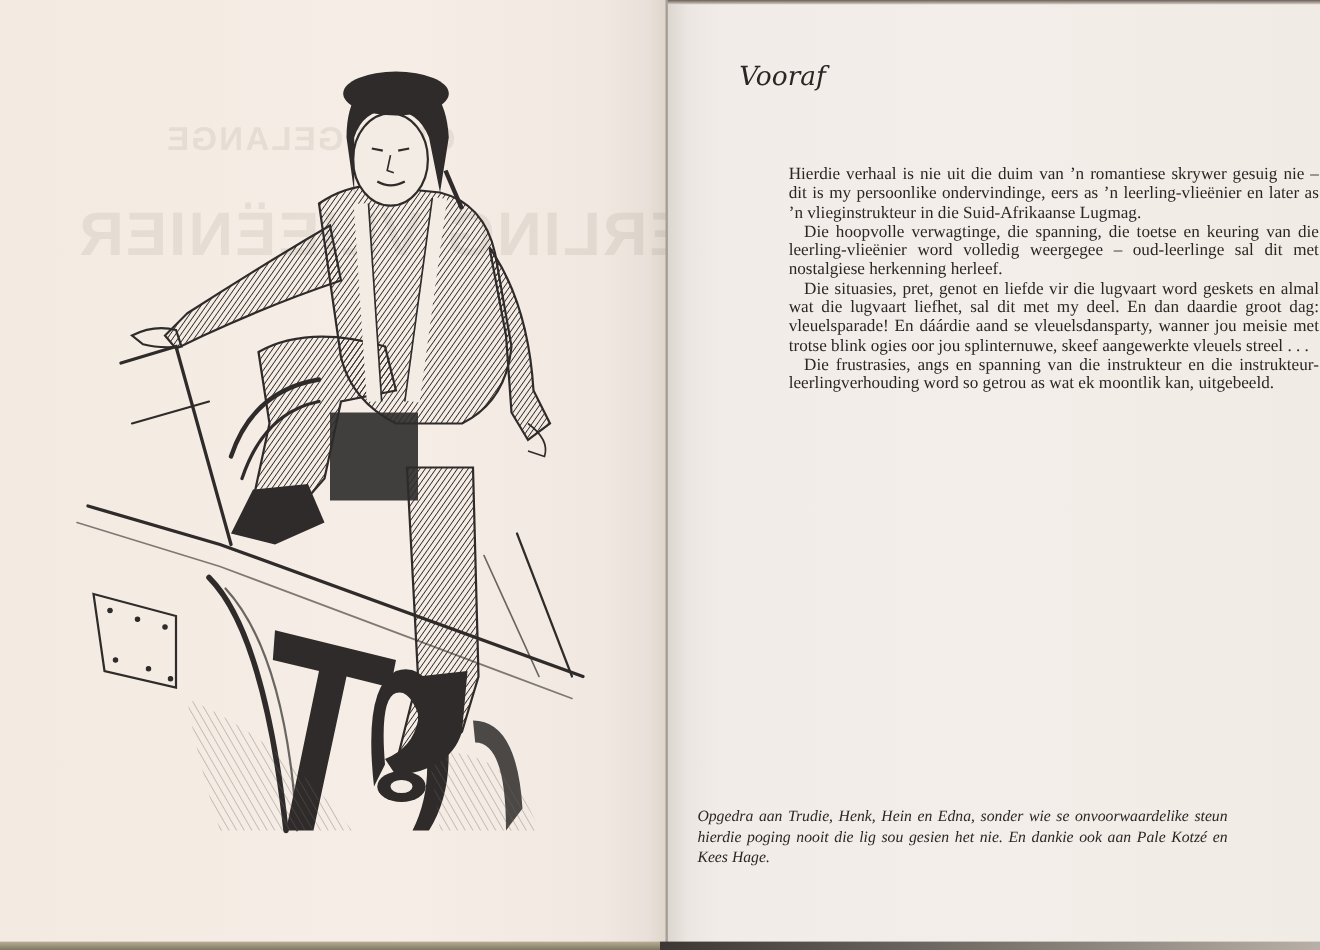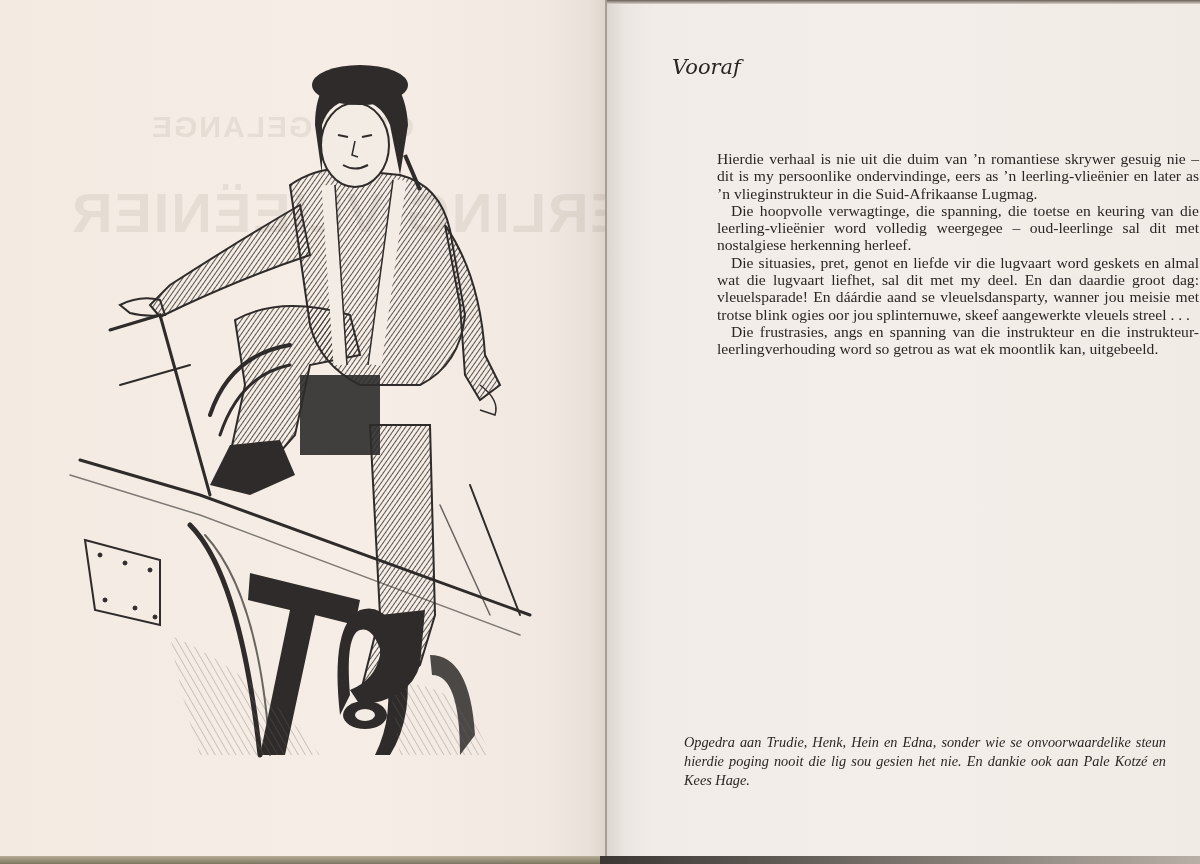--- a/index.html
+++ b/index.html
@@ -51,38 +51,38 @@
     .bleed-2 { left: 70px; top: 180px; font-size: 56px; transform: scaleX(-1); }
 
     .text-block {
       position: absolute; left: 670px; width: 482px;
       color: #2a2624;
       margin-left: 47px;
     }
     .heading {
       position: absolute; left: 672px; top: 55px;
       font-family: "DejaVu Serif", serif; font-style: italic;
-      font-size: 21px; color: #2a2624; margin: 0; font-weight: normal;
+      font-size: 24px; color: #2a2624; margin: 0; font-weight: normal;
     }
     .body-text {
       top: 150px;
       font-size: 14.2px; line-height: 17.3px;
       text-align: justify;
       font-family: "Liberation Serif", serif;
       font-size: 15.6px;
     }
     .body-text p { margin: 0; text-indent: 0; }
     .body-text p + p { text-indent: 14px; }
     .signature {
       position: absolute; left: 670px; top: 660px;
       font-family: "Liberation Serif", serif; font-style: italic;
       font-size: 16.5px; line-height: 21px; color: #2a2624;
     }
     .dedication {
-      position: absolute; left: 684px; top: 733px; width: 482px;
+      position: absolute; left: 634px; top: 733px; width: 482px;
       font-family: "Liberation Serif", serif; font-style: italic;
       font-size: 14.3px; line-height: 19px; color: #2a2624;
       text-align: justify;
     }
   </style>
 </head>
 <body>
 
 <div class="spread">
 

